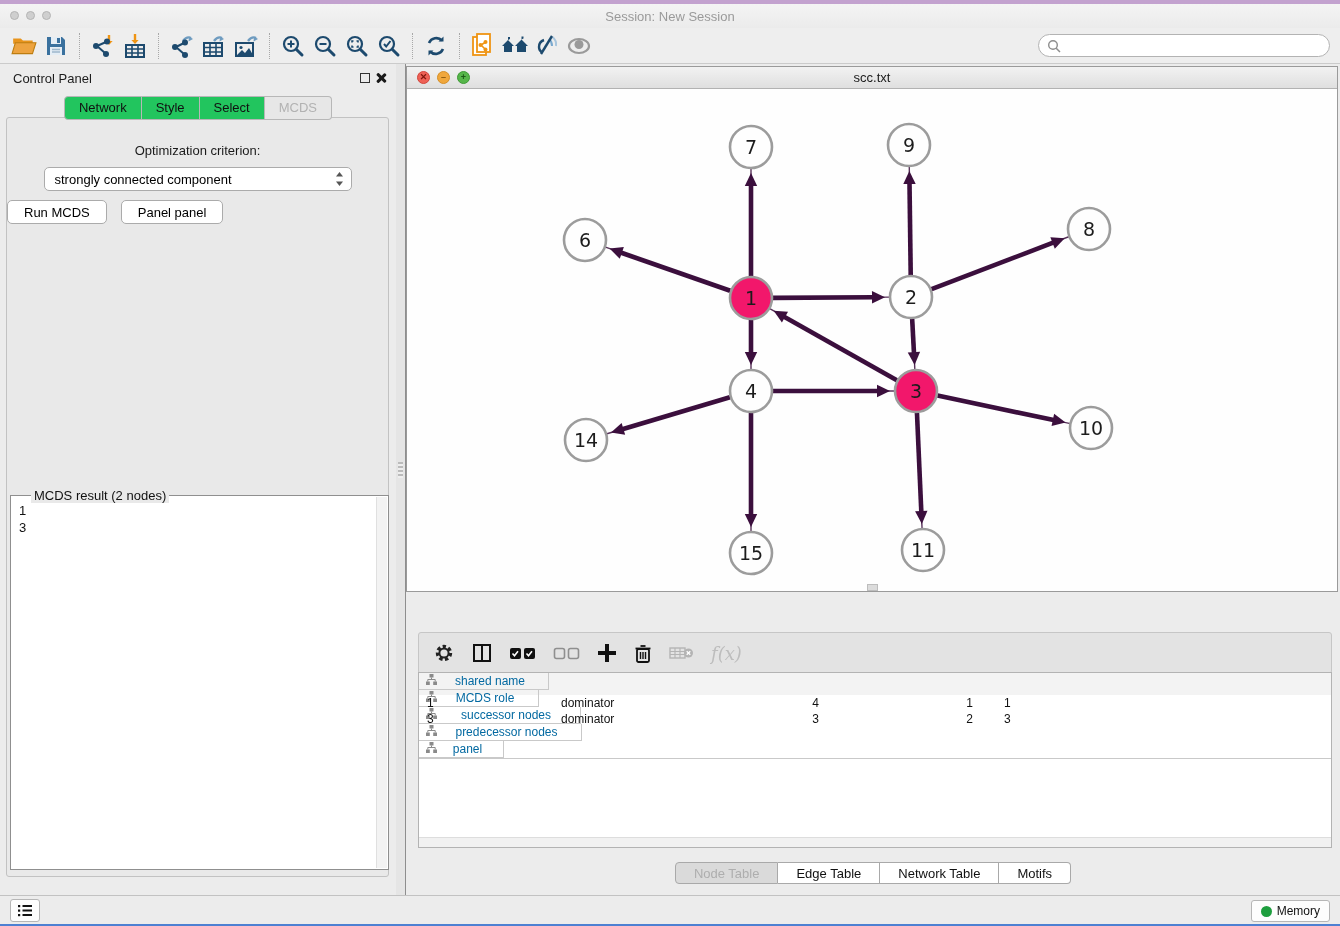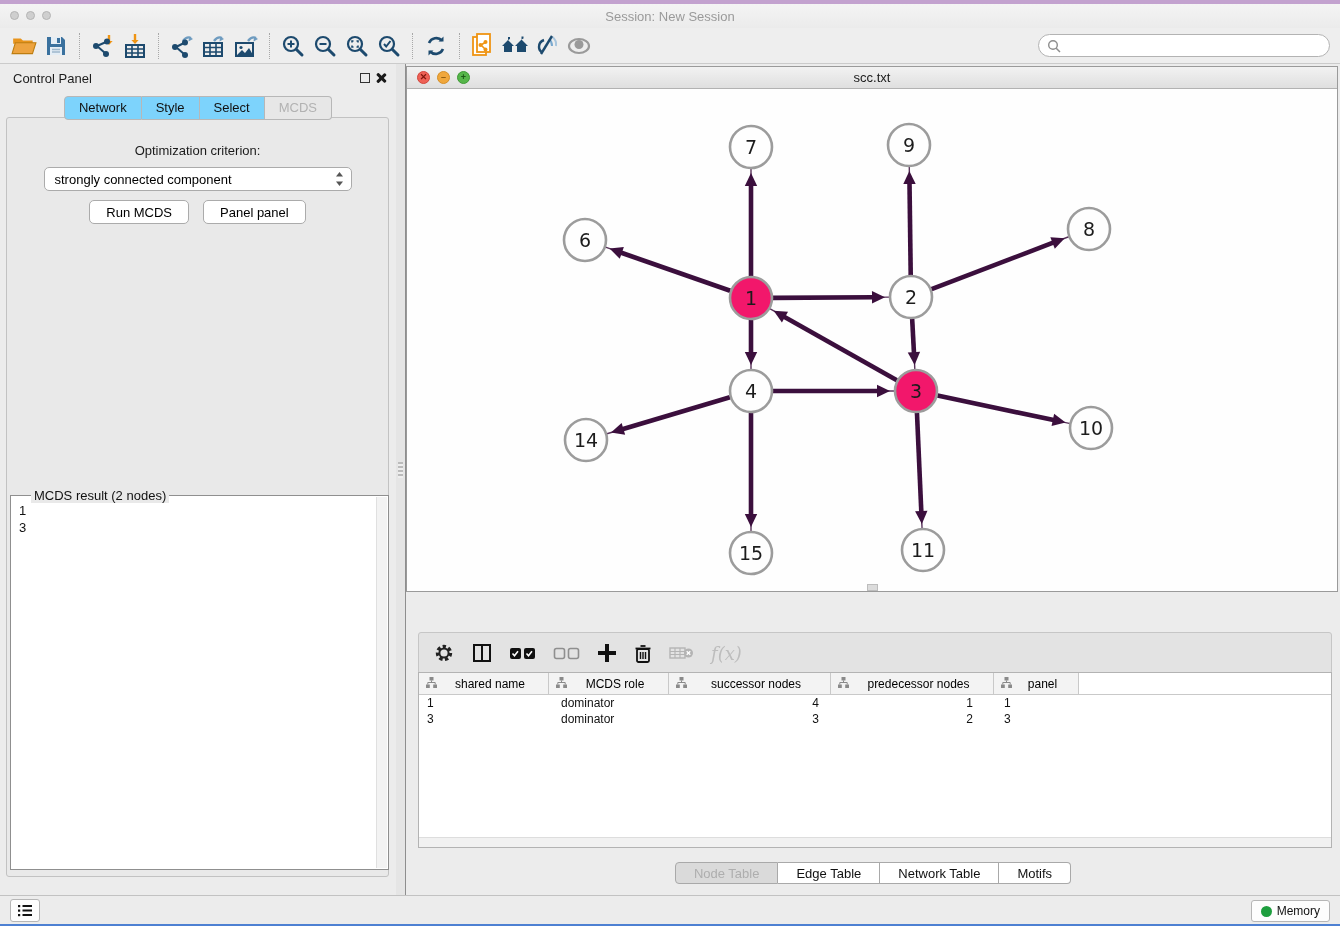--- a/index.html
+++ b/index.html
@@ -25,30 +25,30 @@
   
   #control-panel { position:absolute; left:0; top:0; width:396px; height:831px; background:#ececec; }
   .panel-head { position:relative; height:28px; display:flex; align-items:center; }
   .panel-head .ptitle { font-size:13px; color:#1c1c1c; margin-left:13px; }
   .float-ic { position:absolute; right:26px; top:9px; width:10px; height:10px; border:1.6px solid #333; }
   .close-ic { position:absolute; right:9px; top:8px; width:12px; height:12px; }
   .close-ic:before, .close-ic:after { content:""; position:absolute; left:5px; top:0; width:2.6px; height:12px; background:#1a1a1a; border-radius:1px; }
   .close-ic:before { transform:rotate(45deg); } .close-ic:after { transform:rotate(-45deg); }
 
   #cp-tabs { position:relative; z-index:2; display:flex; justify-content:center; margin-top:4px; }
-  .cp-tab { font-size:13px; padding:3px 14px 4px; background:#7dd3fc; border:1px solid #b7b7b7; border-left:none; color:#111; }
+  .cp-tab { font-size:13px; padding:3px 14px 4px; background:#22c55e; border:1px solid #b7b7b7; border-left:none; color:#111; }
   .cp-tab:first-child { border-left:1px solid #b7b7b7; border-radius:4px 0 0 4px; }
   .cp-tab:last-child { border-radius:0 4px 4px 0; }
   .cp-tab.active { background:#e7e7e7; color:#b2b2b2; }
 
   #cp-content { position:absolute; left:6px; right:7px; top:53px; height:760px; background:#e9e9e9; border:1px solid #c2c2c2; border-radius:3px; }
   #opt-label { text-align:center; font-size:13px; color:#1b1b1b; margin-top:25px; }
   #opt-select { width:308px; height:24px; margin:9px auto 0; background:#fff; border:1px solid #ababab; border-radius:5px; display:flex; align-items:center; padding:0 6px 0 10px; font-size:13px; }
   #opt-select .val { flex:1; }
-  #cp-buttons { display:flex; justify-content:center; gap:14px; margin-top:9px; }
+  #cp-buttons { display:flex; justify-content:flex-start; gap:14px; margin-top:9px; }
   .cp-btn { height:24px; padding:0 16px; background:#fff; border:1px solid #ababab; border-radius:5px; font-size:13px; display:flex; align-items:center; }
 
   #result-box { position:absolute; left:10px; top:431px; width:379px; height:375px; background:#fff; border:1px solid #8f8f8f; }
   #result-legend { position:absolute; left:20px; top:-8px; background:#e9e9e9; font-size:13px; color:#111; padding:0 3px; }
   #result-lines { padding:6px 8px; font-size:13px; line-height:17px; color:#111; }
   #result-scroll { position:absolute; right:1px; top:1px; width:11px; bottom:1px; background:#f3f3f3; border-left:1px solid #e0e0e0; }
 
   
   #v-divider { position:absolute; left:396px; top:0; width:10px; height:831px; background:#e5e5e5; border-right:1px solid #8e8e8e; }
   #v-grip { position:absolute; left:2px; top:398px; width:5px; height:16px; background:repeating-linear-gradient(#bbb 0 2px, #eee 2px 4px); }
@@ -64,21 +64,21 @@
   .light.green { background:#56b64a; border:1px solid #3f9a36; color:#1c5a16; }
   #net-canvas { position:relative; width:930px; height:502px; background:#fefefe; }
   #canvas-gripper { position:absolute; left:460px; top:495px; width:11px; height:7px; background:#dcdcdc; border:1px solid #bdbdbd; }
 
   
   #table-panel { position:absolute; left:406px; top:528px; width:934px; height:303px; background:#ececec; }
   #tp-toolbar { position:absolute; left:12px; right:8px; top:40px; height:42px; background:#e3e3e3; border:1px solid #c6c6c6; border-radius:3px; display:flex; align-items:center; gap:17px; padding-left:14px; }
   .tp-ic { display:flex; align-items:center; justify-content:center; }
   .fx { font-family:"DejaVu Serif", serif; font-style:italic; font-size:18px; color:#bdbdbd; }
   #tp-table { position:absolute; left:12px; right:8px; top:80px; height:176px; background:#fff; border:1px solid #b3b3b3; overflow:hidden; }
-  #tp-header { display:flex; height:22px; background:#f3f3f3; font-size:12px; color:#000000; }
+  #tp-header { display:flex; height:22px; background:#f3f3f3; font-size:12px; color:#0369a1;flex-direction:column; }
   .th { display:flex; align-items:center; border-right:1px solid #c9c9c9; border-bottom:1px solid #c9c9c9; padding-left:6px; }
   .th .lbl { flex:1; text-align:center; padding-right:6px; }
   .th-fill { flex:1; background:#fff; border-bottom:1px solid #c9c9c9; }
   .tr { display:flex; height:16px; font-size:12px; color:#111; align-items:center; }
   .td { overflow:hidden; white-space:nowrap; }
   #tp-scroll { position:absolute; left:0; right:0; bottom:0; height:10px; background:#f1f1f1; border-top:1px solid #ddd; }
   #tp-tabs { position:absolute; left:0; right:0; top:270px; display:flex; justify-content:center; }
   .tp-tab { font-size:13px; height:22px; padding:8px 18px; display:flex; align-items:center; background:#fff; border:1px solid #a9a9a9; border-left:none; color:#111; }
   .tp-tab:first-child { border-left:1px solid #a9a9a9; border-radius:4px 0 0 4px; }
   .tp-tab:last-child { border-radius:0 4px 4px 0; }

